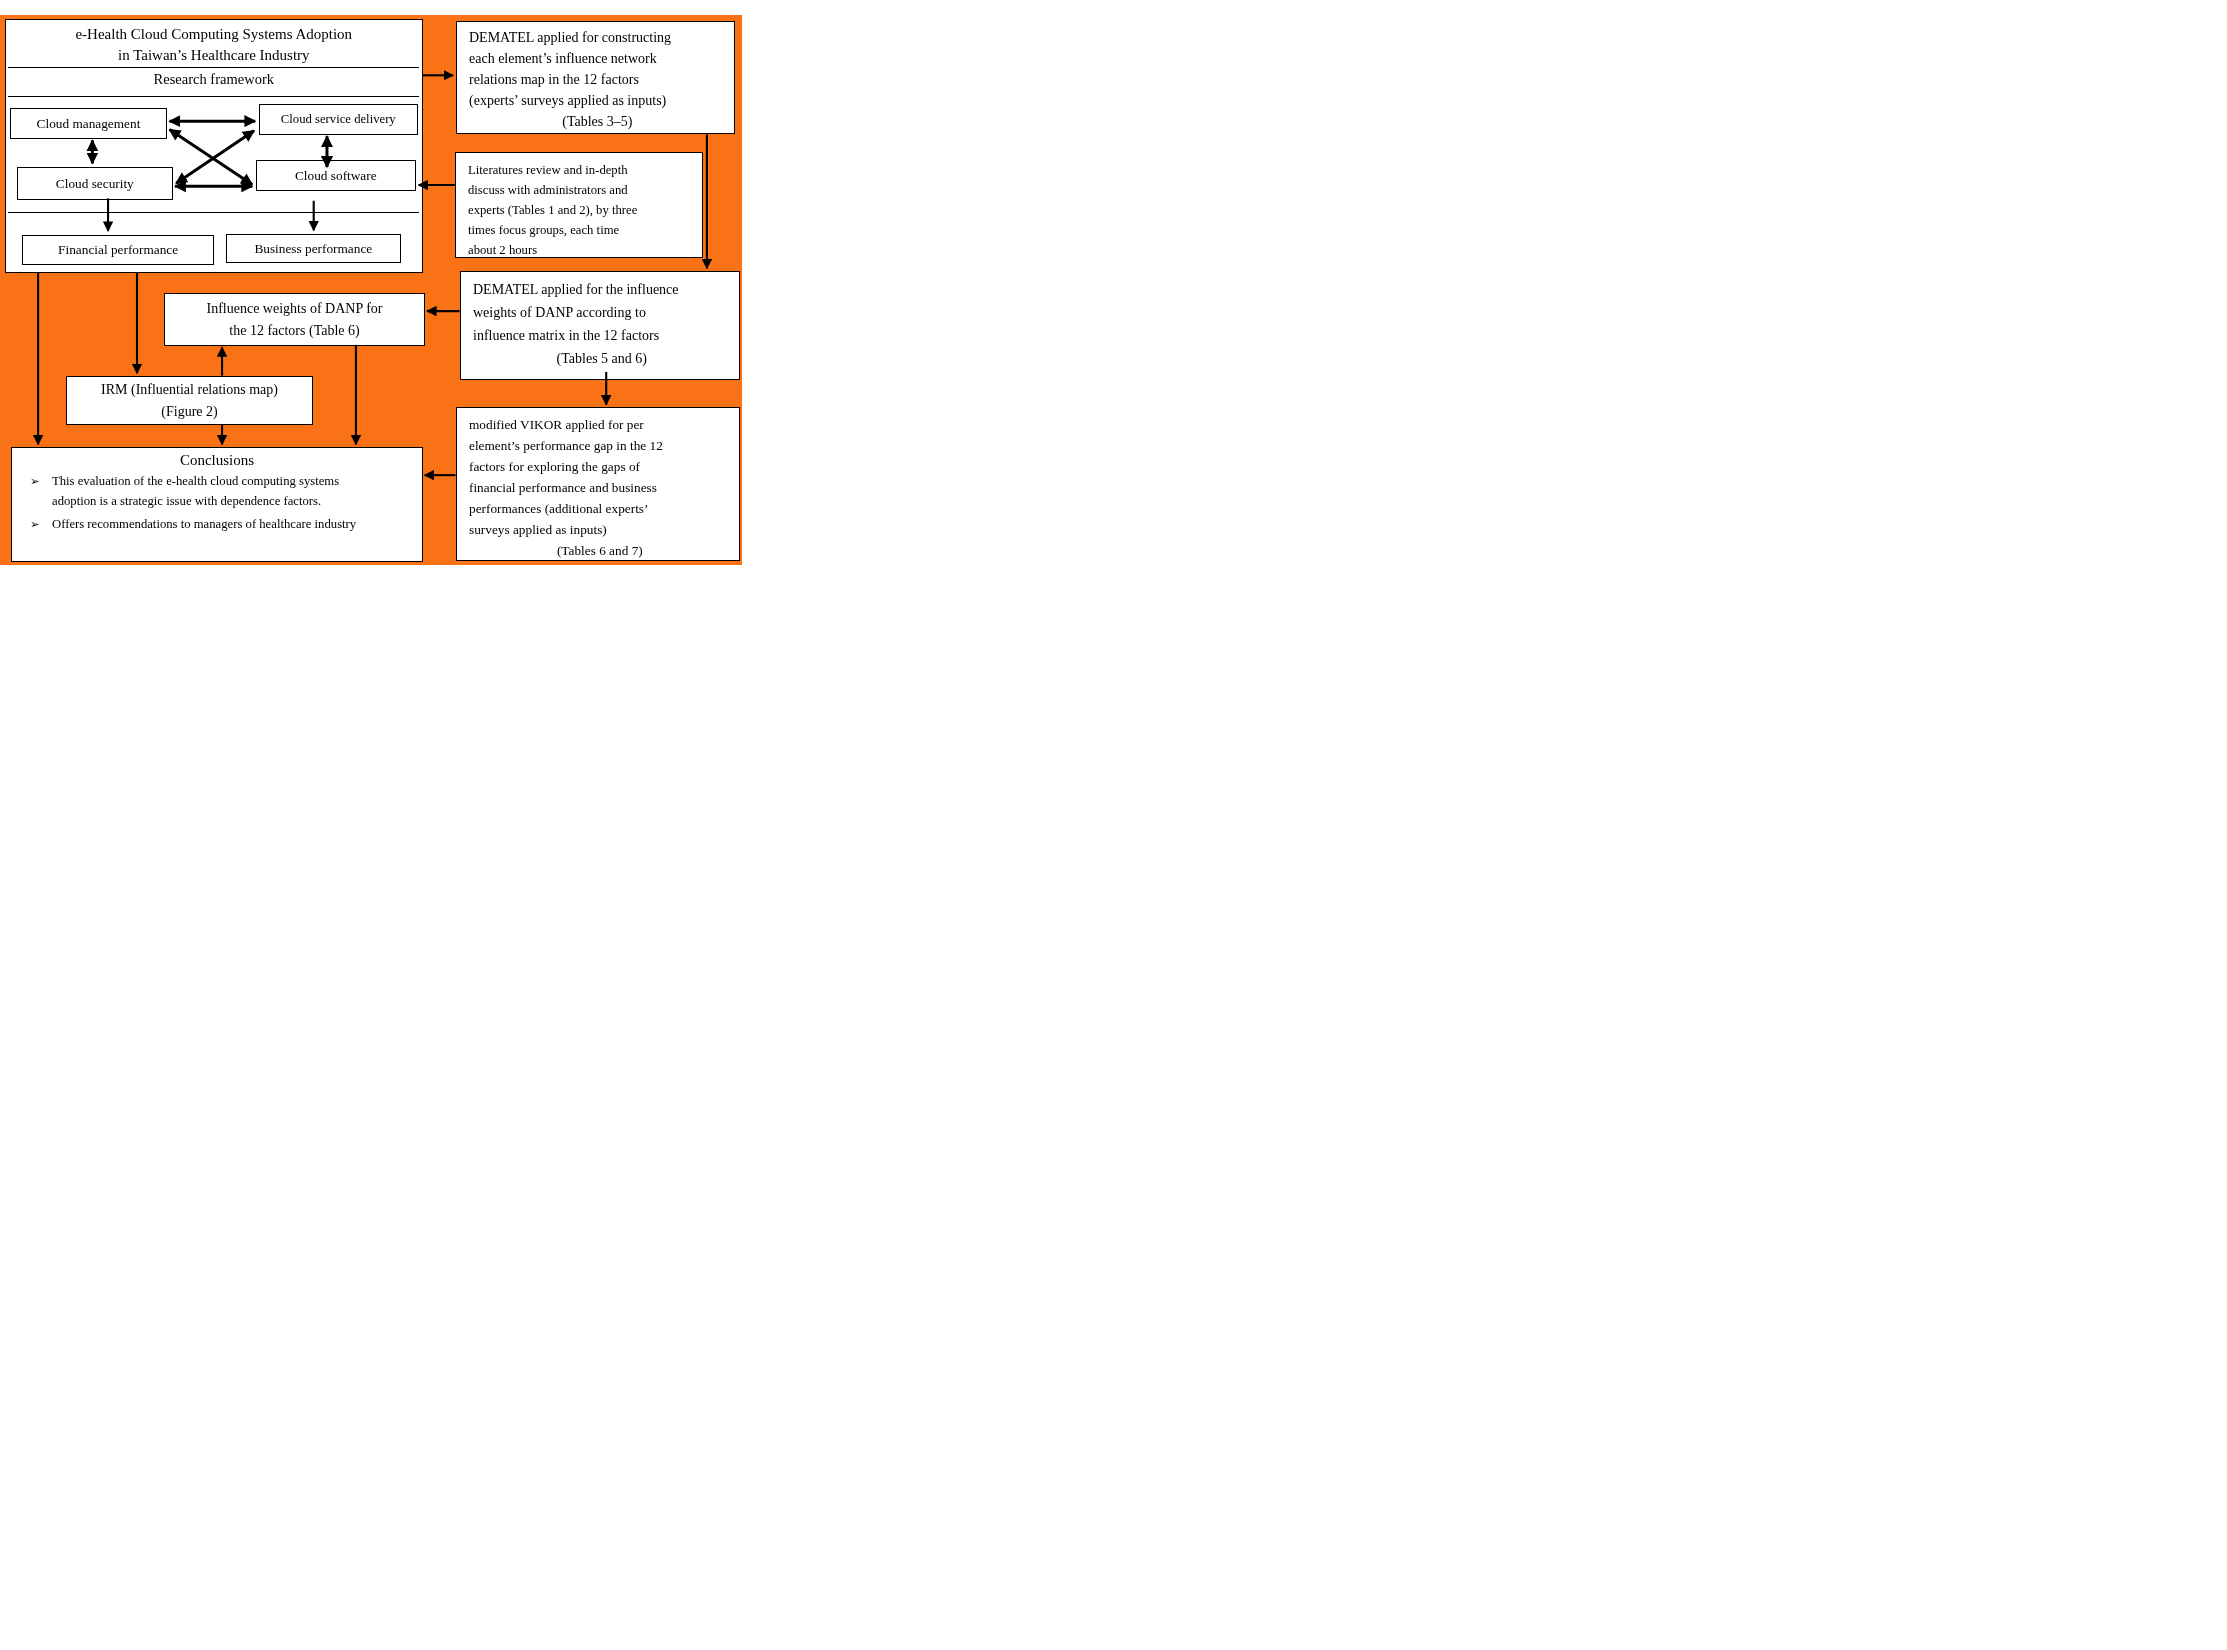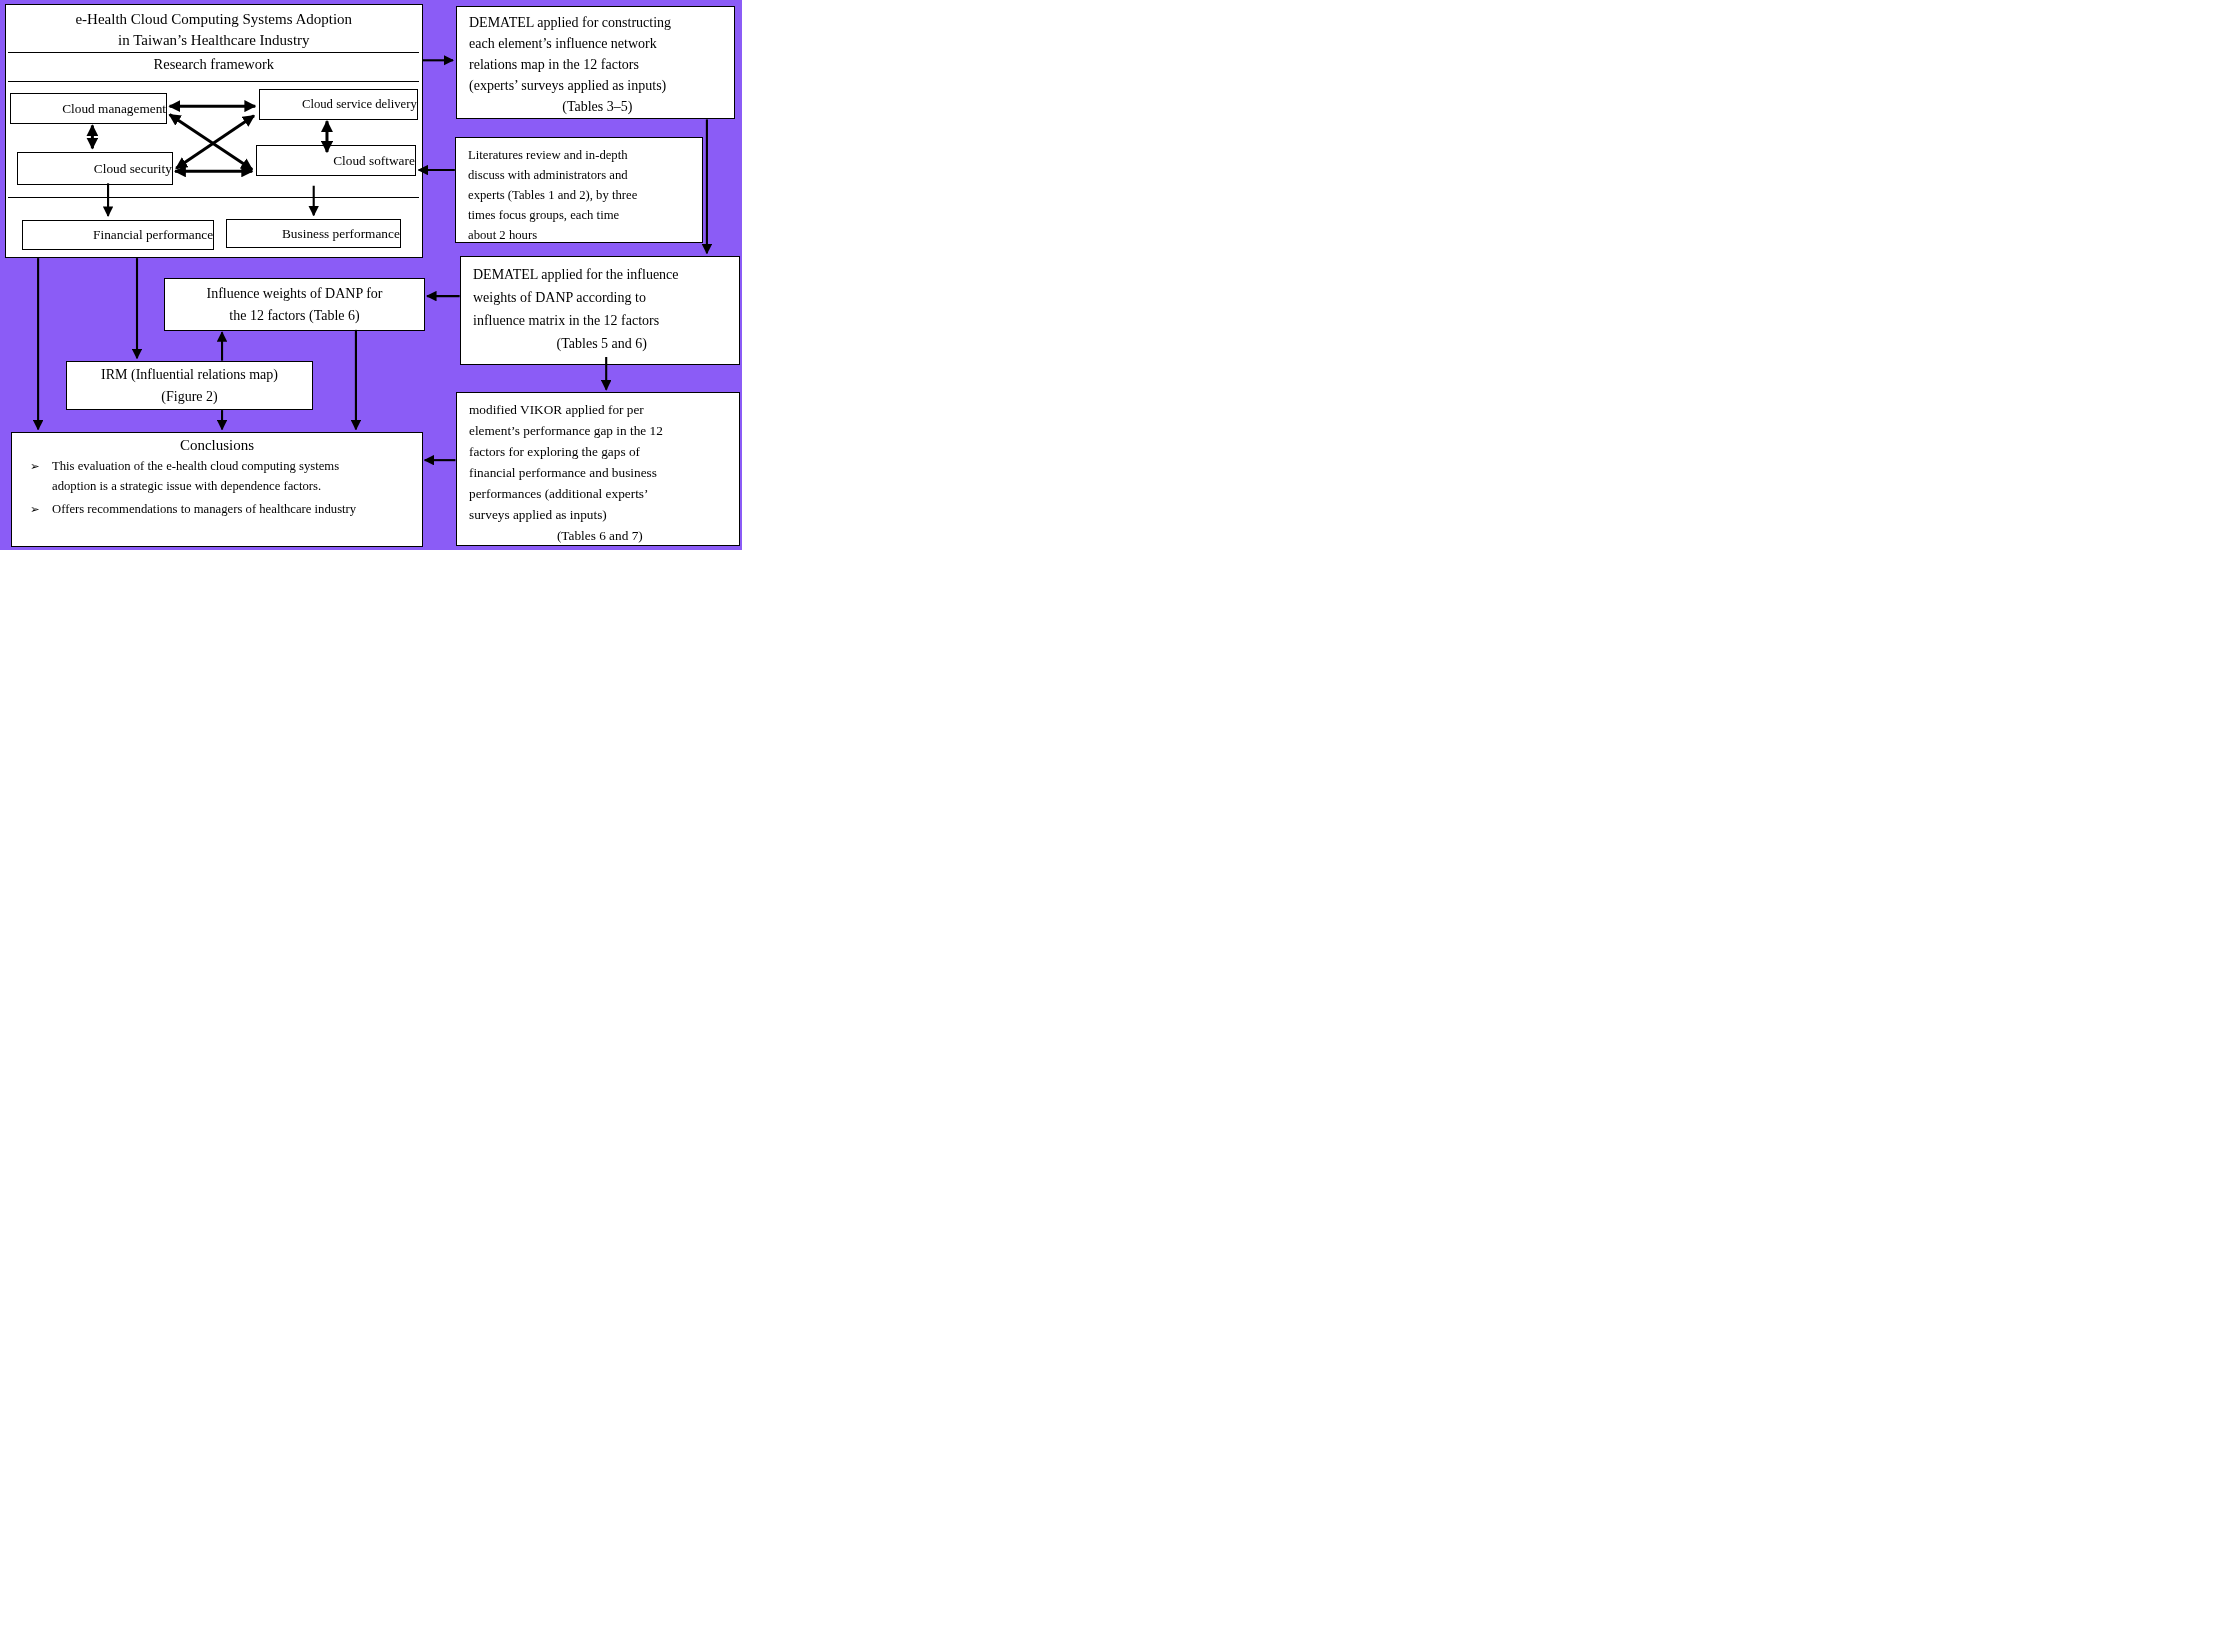--- a/index.html
+++ b/index.html
@@ -1,20 +1,20 @@
 <!DOCTYPE html>
 <html style="font-size:9.7px"><head>
 <meta charset="utf-8">
 <style>
   html,body{margin:0;padding:0;background:#ffffff;}
   body{font-family:"Liberation Serif","DejaVu Serif",serif;color:#000;}
-  #canvas{position:relative;width:742px;height:550px;background:#8b5cf6;overflow:hidden;}
+  #canvas{position:relative;width:742px;height:550px;background:#f97316;overflow:hidden;margin-top:15px;}
   .box{position:absolute;background:#fff;border:1.8px solid #000;box-sizing:border-box;}
   .node{position:absolute;background:#fff;border:1.5px solid #000;box-sizing:border-box;
-        display:flex;align-items:center;justify-content:flex-end;font-size:13.3px;white-space:nowrap;}
+        display:flex;align-items:center;justify-content:center;font-size:13.3px;white-space:nowrap;}
   .fw-divider{position:absolute;left:2.4px;right:2.4px;border-top:1.8px solid #000;}
   .fw-title{text-align:center;font-size:15px;line-height:21px;padding-top:3.6px;}
   .fw-subtitle{position:absolute;top:51px;left:0;right:0;text-align:center;font-size:14.5px;}
   .txt{padding:4.8px 8.4px 0 12px;}
   .txt .line{font-size:14px;line-height:21px;text-align:left;}
   .txt .center{text-align:center;}
   #literature-box .line{font-size:12.7px;line-height:20px;}
   #literature-box .txt{padding-top:7.2px;}
   #vikor-box .line{font-size:13.3px;line-height:21px;}
   #danp-box .line{line-height:23px;}

